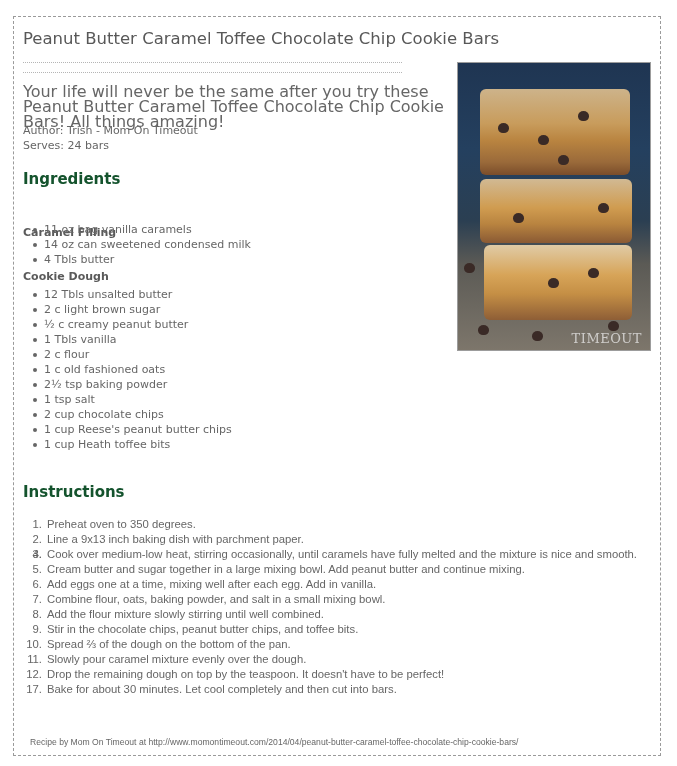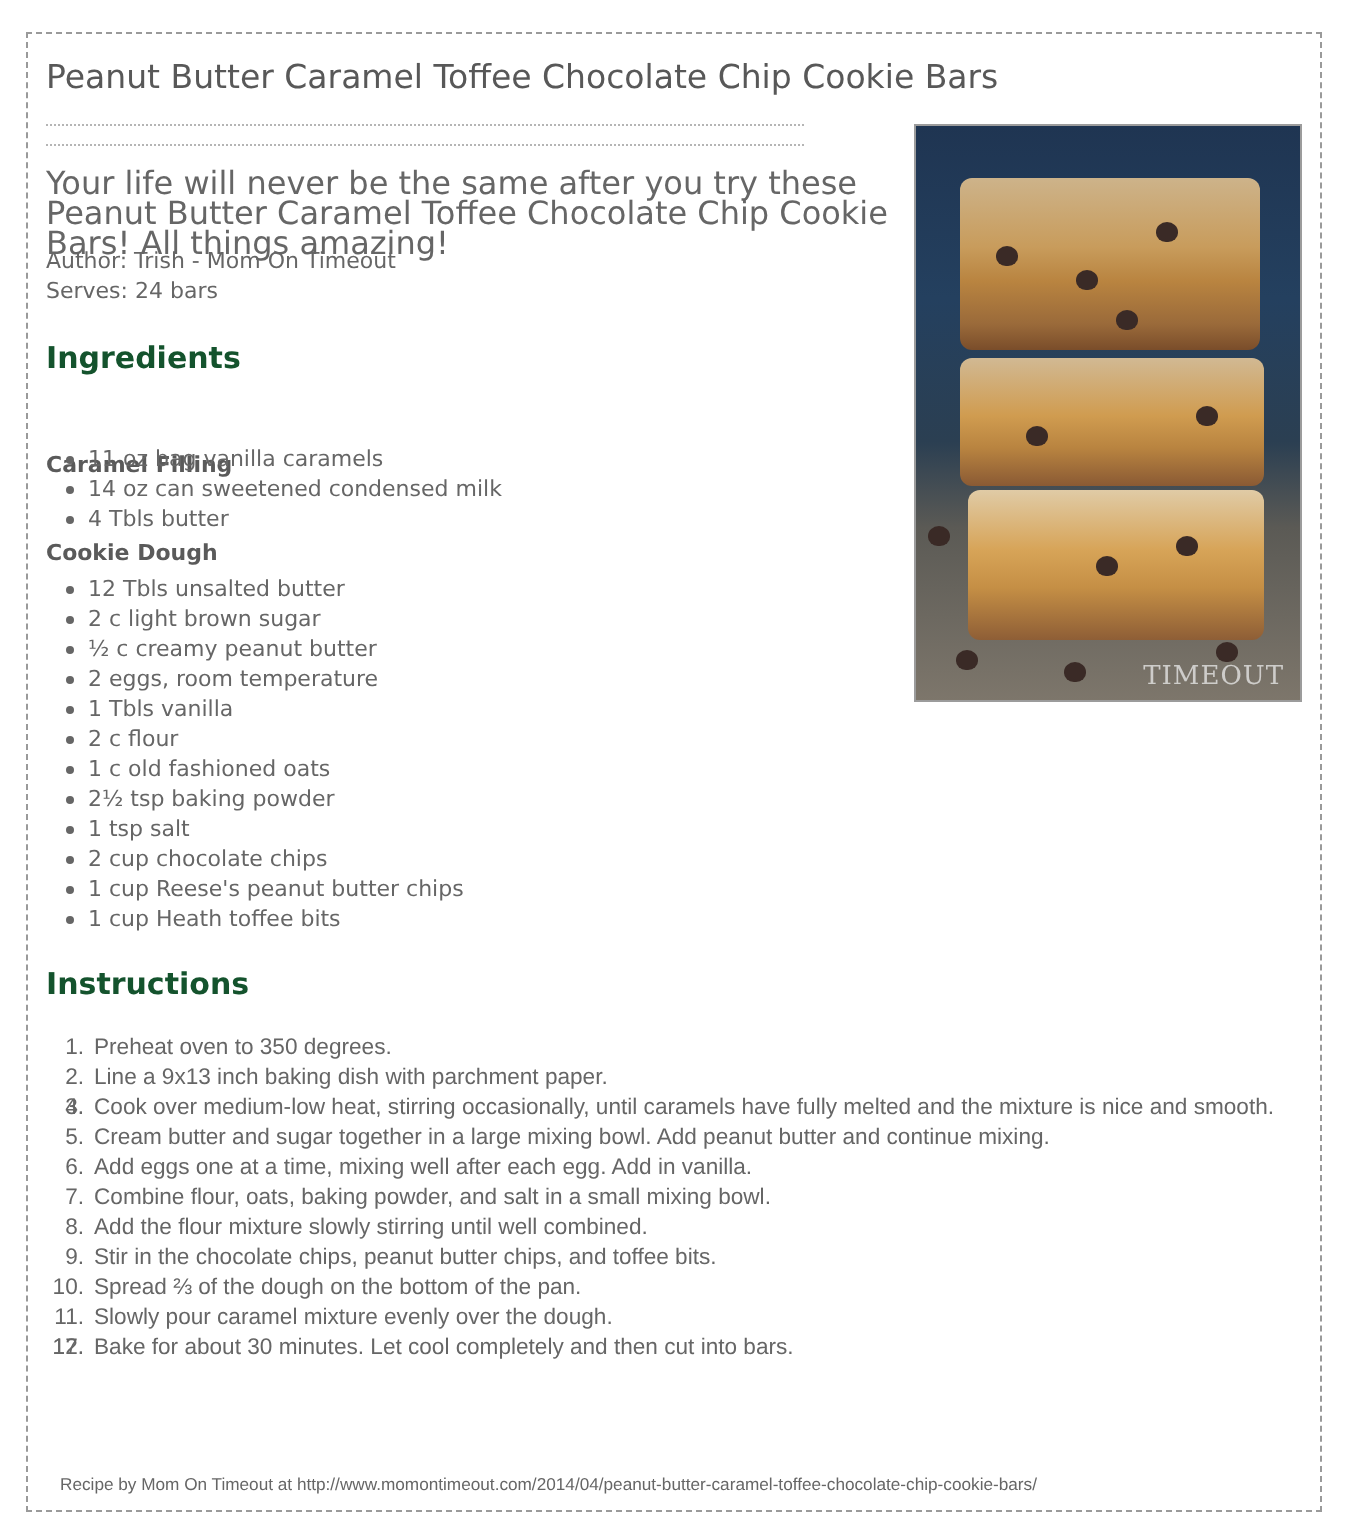--- a/index.html
+++ b/index.html
@@ -234,21 +234,20 @@
     <li>11 oz bag vanilla caramels</li>
     <li>14 oz can sweetened condensed milk</li>
     <li>4 Tbls butter</li>
   </ul>
 
   <h3 class="group-title group-dough">Cookie Dough</h3>
   <ul class="ing dough">
     <li>12 Tbls unsalted butter</li>
     <li>2 c light brown sugar</li>
     <li>½ c creamy peanut butter</li>
-    <li>2 eggs, room temperature</li>
     <li>1 Tbls vanilla</li>
     <li>2 c flour</li>
     <li>1 c old fashioned oats</li>
     <li>2½ tsp baking powder</li>
     <li>1 tsp salt</li>
     <li>2 cup chocolate chips</li>
     <li>1 cup Reese's peanut butter chips</li>
     <li>1 cup Heath toffee bits</li>
   </ul>
 
@@ -259,18 +258,18 @@
     <li><span class="num">2.</span><span>Line a 9x13 inch baking dish with parchment paper.</span></li>
     <li><span class="num">3.</span></li>
     <li><span class="num">4.</span><span>Cook over medium-low heat, stirring occasionally, until caramels have fully melted and the mixture is nice and smooth.</span></li>
     <li><span class="num">5.</span><span>Cream butter and sugar together in a large mixing bowl. Add peanut butter and continue mixing.</span></li>
     <li><span class="num">6.</span><span>Add eggs one at a time, mixing well after each egg. Add in vanilla.</span></li>
     <li><span class="num">7.</span><span>Combine flour, oats, baking powder, and salt in a small mixing bowl.</span></li>
     <li><span class="num">8.</span><span>Add the flour mixture slowly stirring until well combined.</span></li>
     <li><span class="num">9.</span><span>Stir in the chocolate chips, peanut butter chips, and toffee bits.</span></li>
     <li><span class="num">10.</span><span>Spread ⅔ of the dough on the bottom of the pan.</span></li>
     <li><span class="num">11.</span><span>Slowly pour caramel mixture evenly over the dough.</span></li>
-    <li><span class="num">12.</span></li>
+    <li><span class="num">12.</span><span>Drop the remaining dough on top by the teaspoon. It doesn't have to be perfect!</span></li>
     <li><span class="num">17.</span><span>Bake for about 30 minutes. Let cool completely and then cut into bars.</span></li>
   </ol>
 
   <div class="footer">Recipe by Mom On Timeout at http://www.momontimeout.com/2014/04/peanut-butter-caramel-toffee-chocolate-chip-cookie-bars/</div>
 </div>
 
 </body></html>

